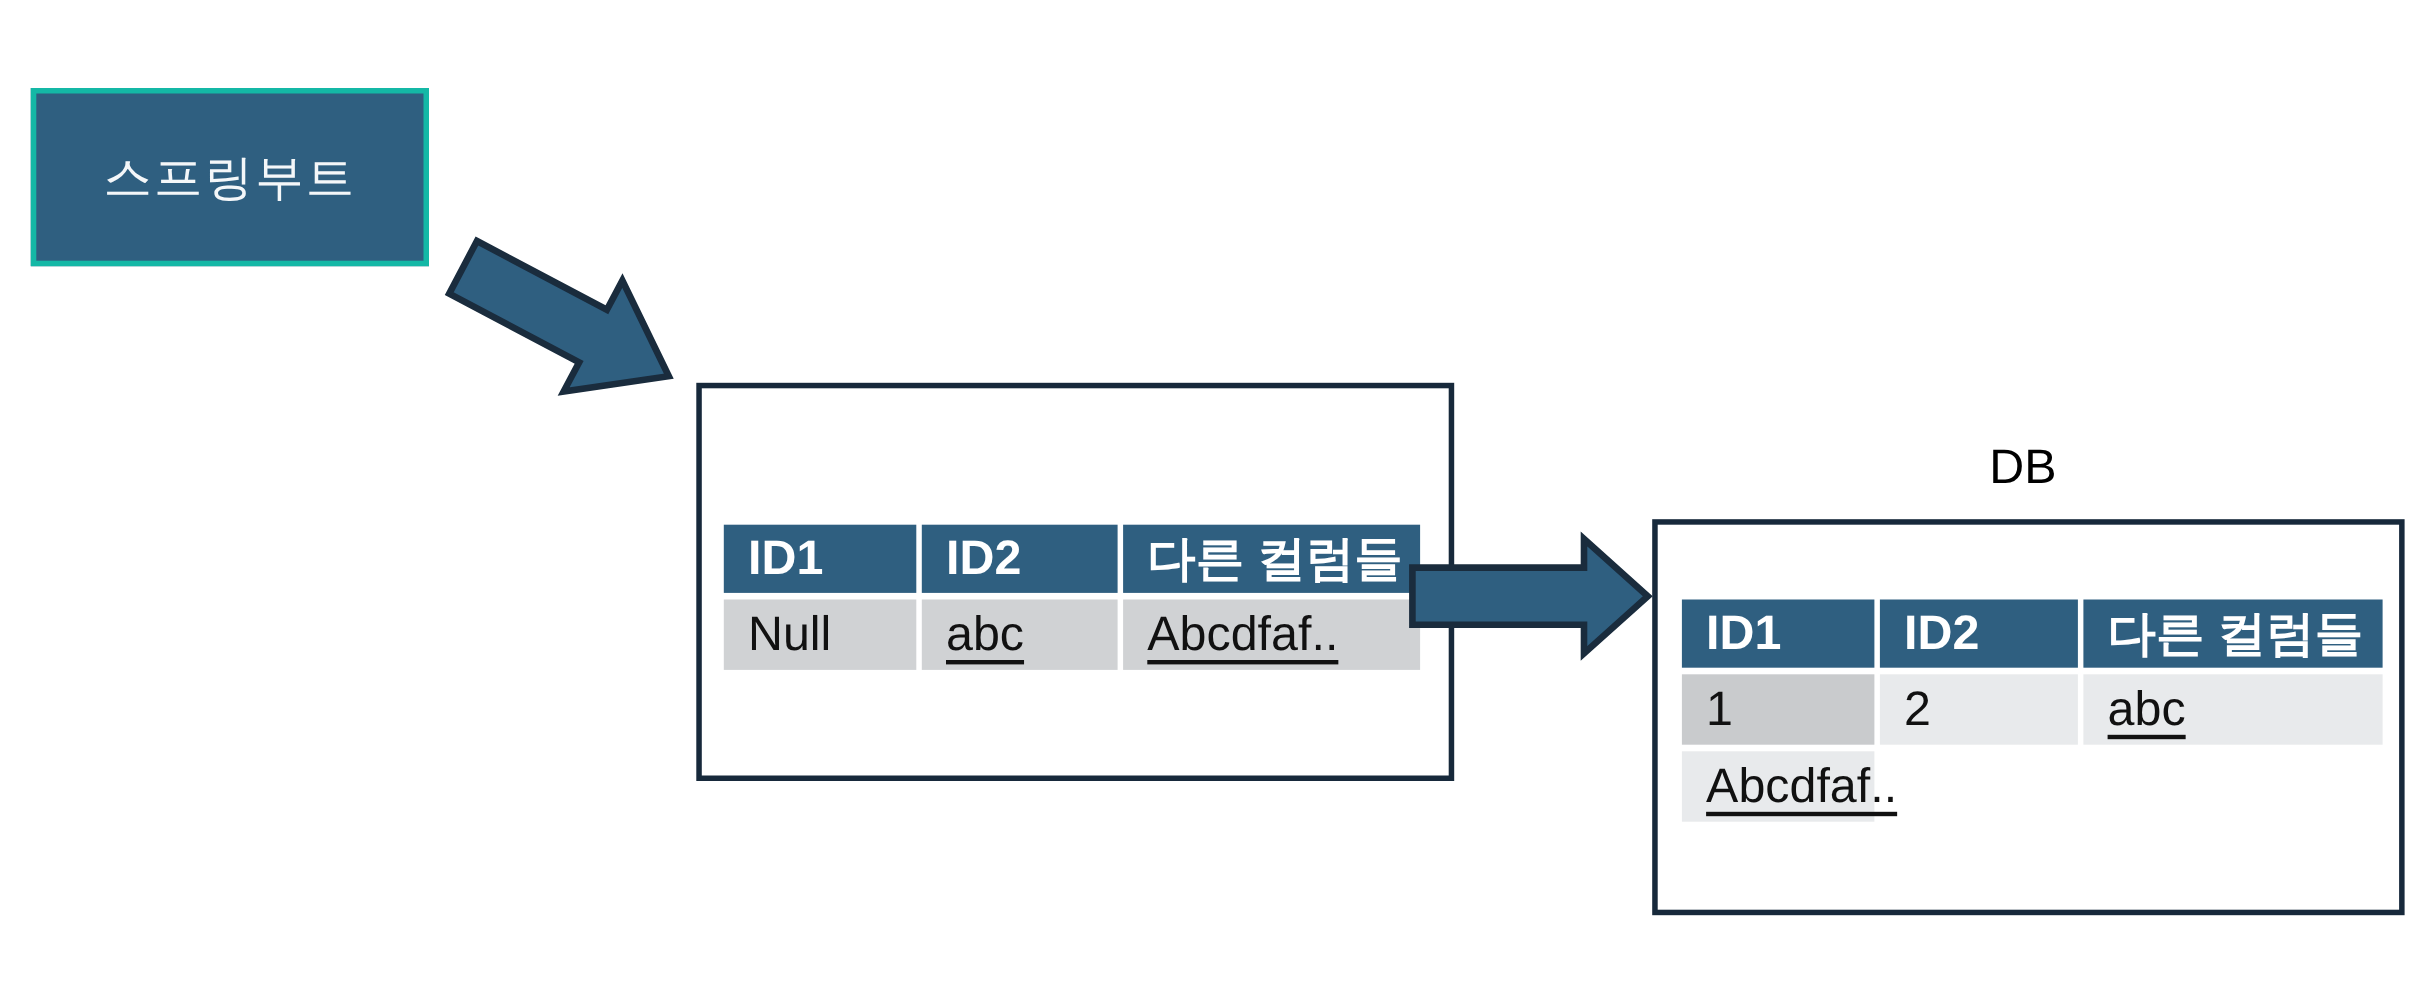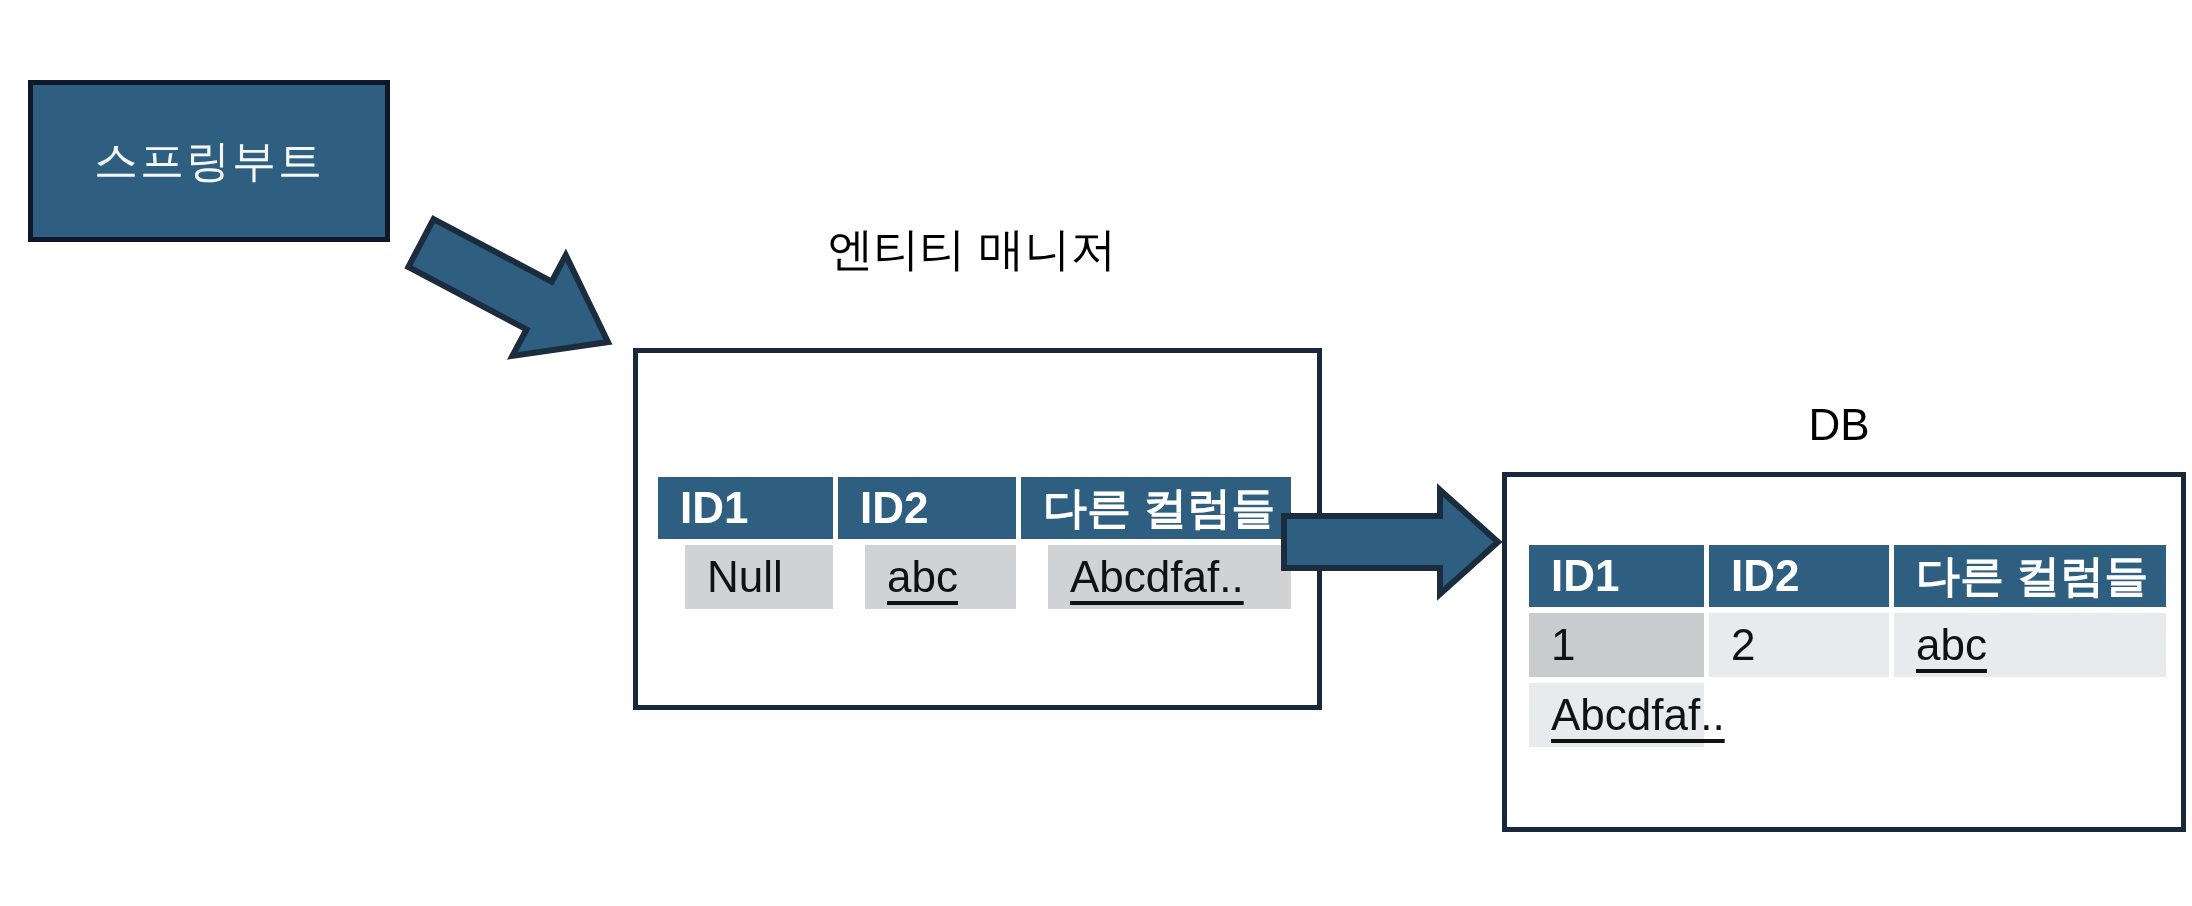--- a/index.html
+++ b/index.html
@@ -5,21 +5,21 @@
   html,body{margin:0;padding:0;}
   body{
     width:2192px;height:906px;position:relative;background:#ffffff;
     font-family:"Liberation Sans", sans-serif;overflow:hidden;
   }
   .abs{position:absolute;}
 
   
   .spring-box{
     left:28px;top:80px;width:352px;height:152px;
-    background:#2F5F80;border:5px solid #0f172a;
+    background:#2F5F80;border:5px solid #14b8a6;
     display:flex;align-items:center;justify-content:center;
     color:#F4F7F9;font-size:44px;letter-spacing:2px;
   }
 
   
   .frame{
     background:#ffffff;border:5px solid #17293B;
   }
   .em-frame{left:633px;top:348px;width:679px;height:352px;}
   .db-frame{left:1502px;top:472px;width:674px;height:350px;}
@@ -39,21 +39,21 @@
   .em-tbl{left:658px;top:477px;grid-template-columns:175px 178px 270px;}
   .db-tbl{left:1529px;top:545px;grid-template-columns:175px 180px 272px;}
   .cell{
     height:62px;display:flex;align-items:center;
     padding-left:22px;font-size:44px;box-sizing:content-box;
   }
   .th{
     background:#2F5F80;color:#ffffff;font-weight:bold;
   }
   .td{height:64px;color:#111111;}
-  .row-gray{background:#D0D2D4;margin-left:27px;}
+  .row-gray{background:#D0D2D4;}
   .row-dark{background:#C9CBCD;}
   .row-light{background:#E8EAEC;}
   .squiggle{
     text-decoration-line:underline;
     text-decoration-style:wavy;
     text-decoration-color:#DE4639;
     text-decoration-thickness:3px;
     text-underline-offset:9px;
     text-decoration:underline;
   }
@@ -62,21 +62,20 @@
   .arrow-layer{left:0;top:0;width:2192px;height:906px;pointer-events:none;}
 </style>
 </head>
 <body>
 
 <div class="abs spring-box">
   <span>스프링부트</span>
 </div>
 
 <div class="abs em-title">
-  <div>엔티티 매니저</div>
 </div>
 
 <div class="abs frame em-frame"></div>
 
 <div class="abs tbl em-tbl">
   <div class="cell th">ID1</div>
   <div class="cell th">ID2</div>
   <div class="cell th">다른 컬럼들</div>
 
   <div class="cell td row-gray">

